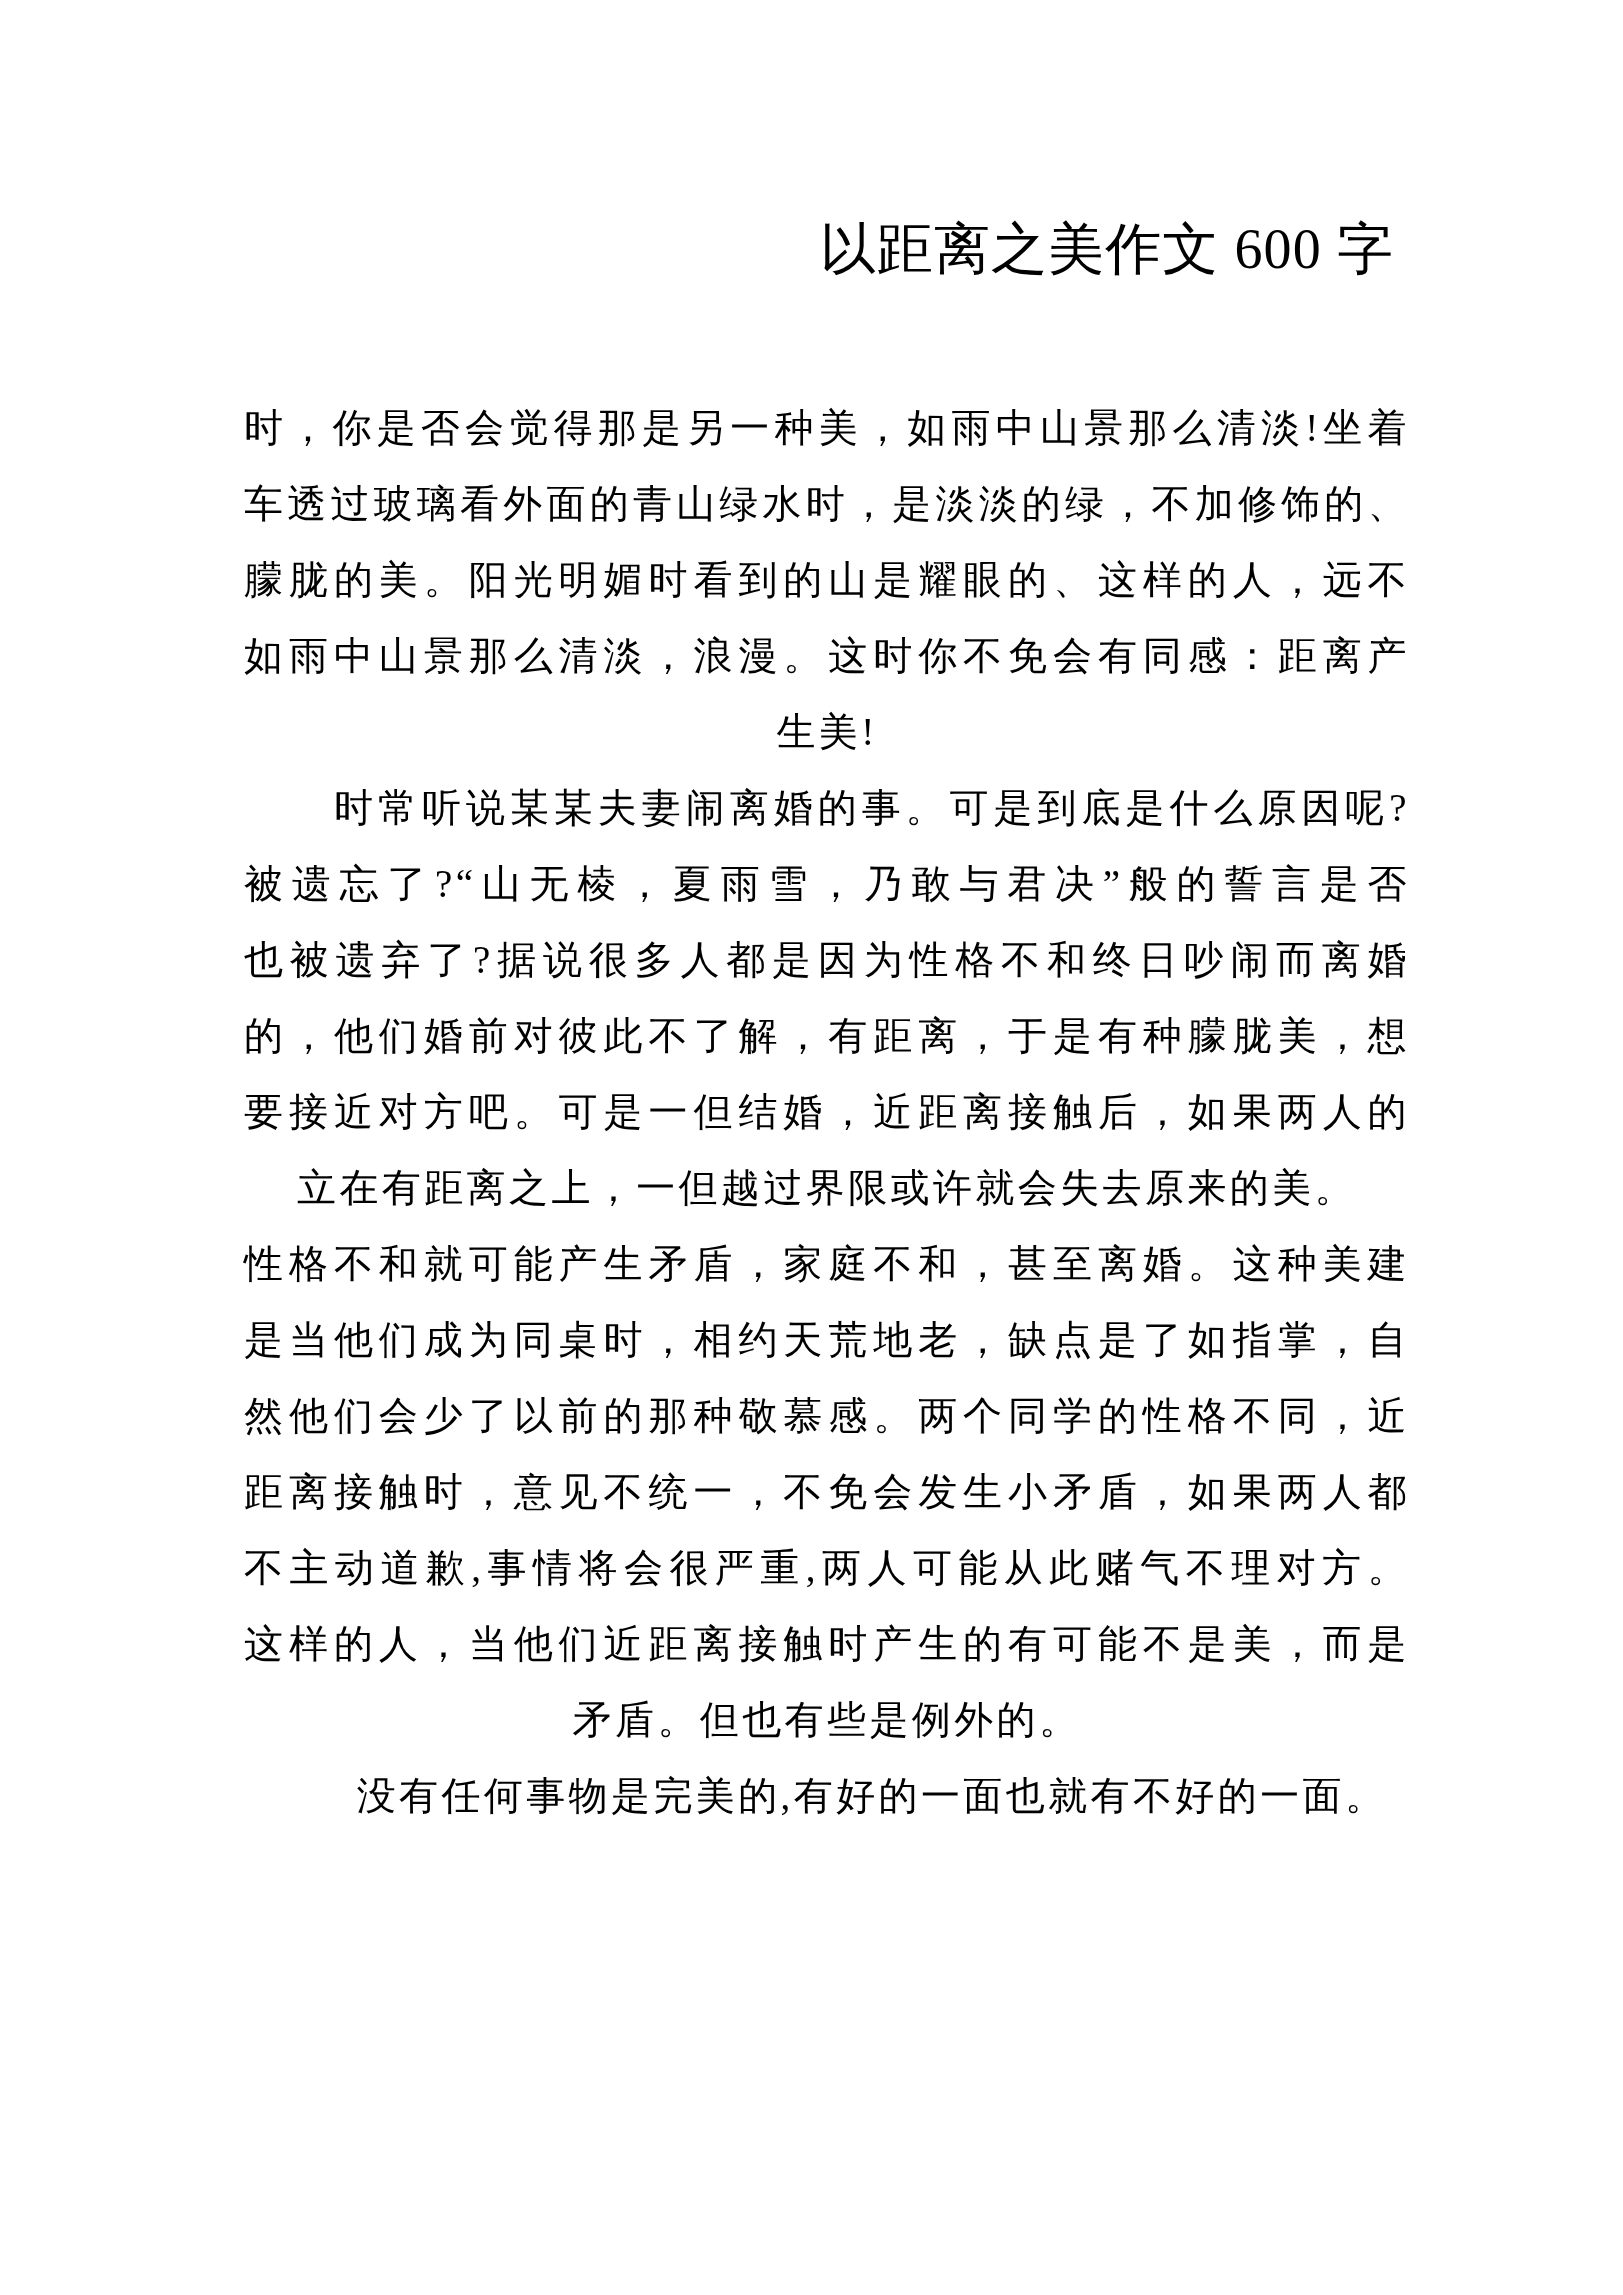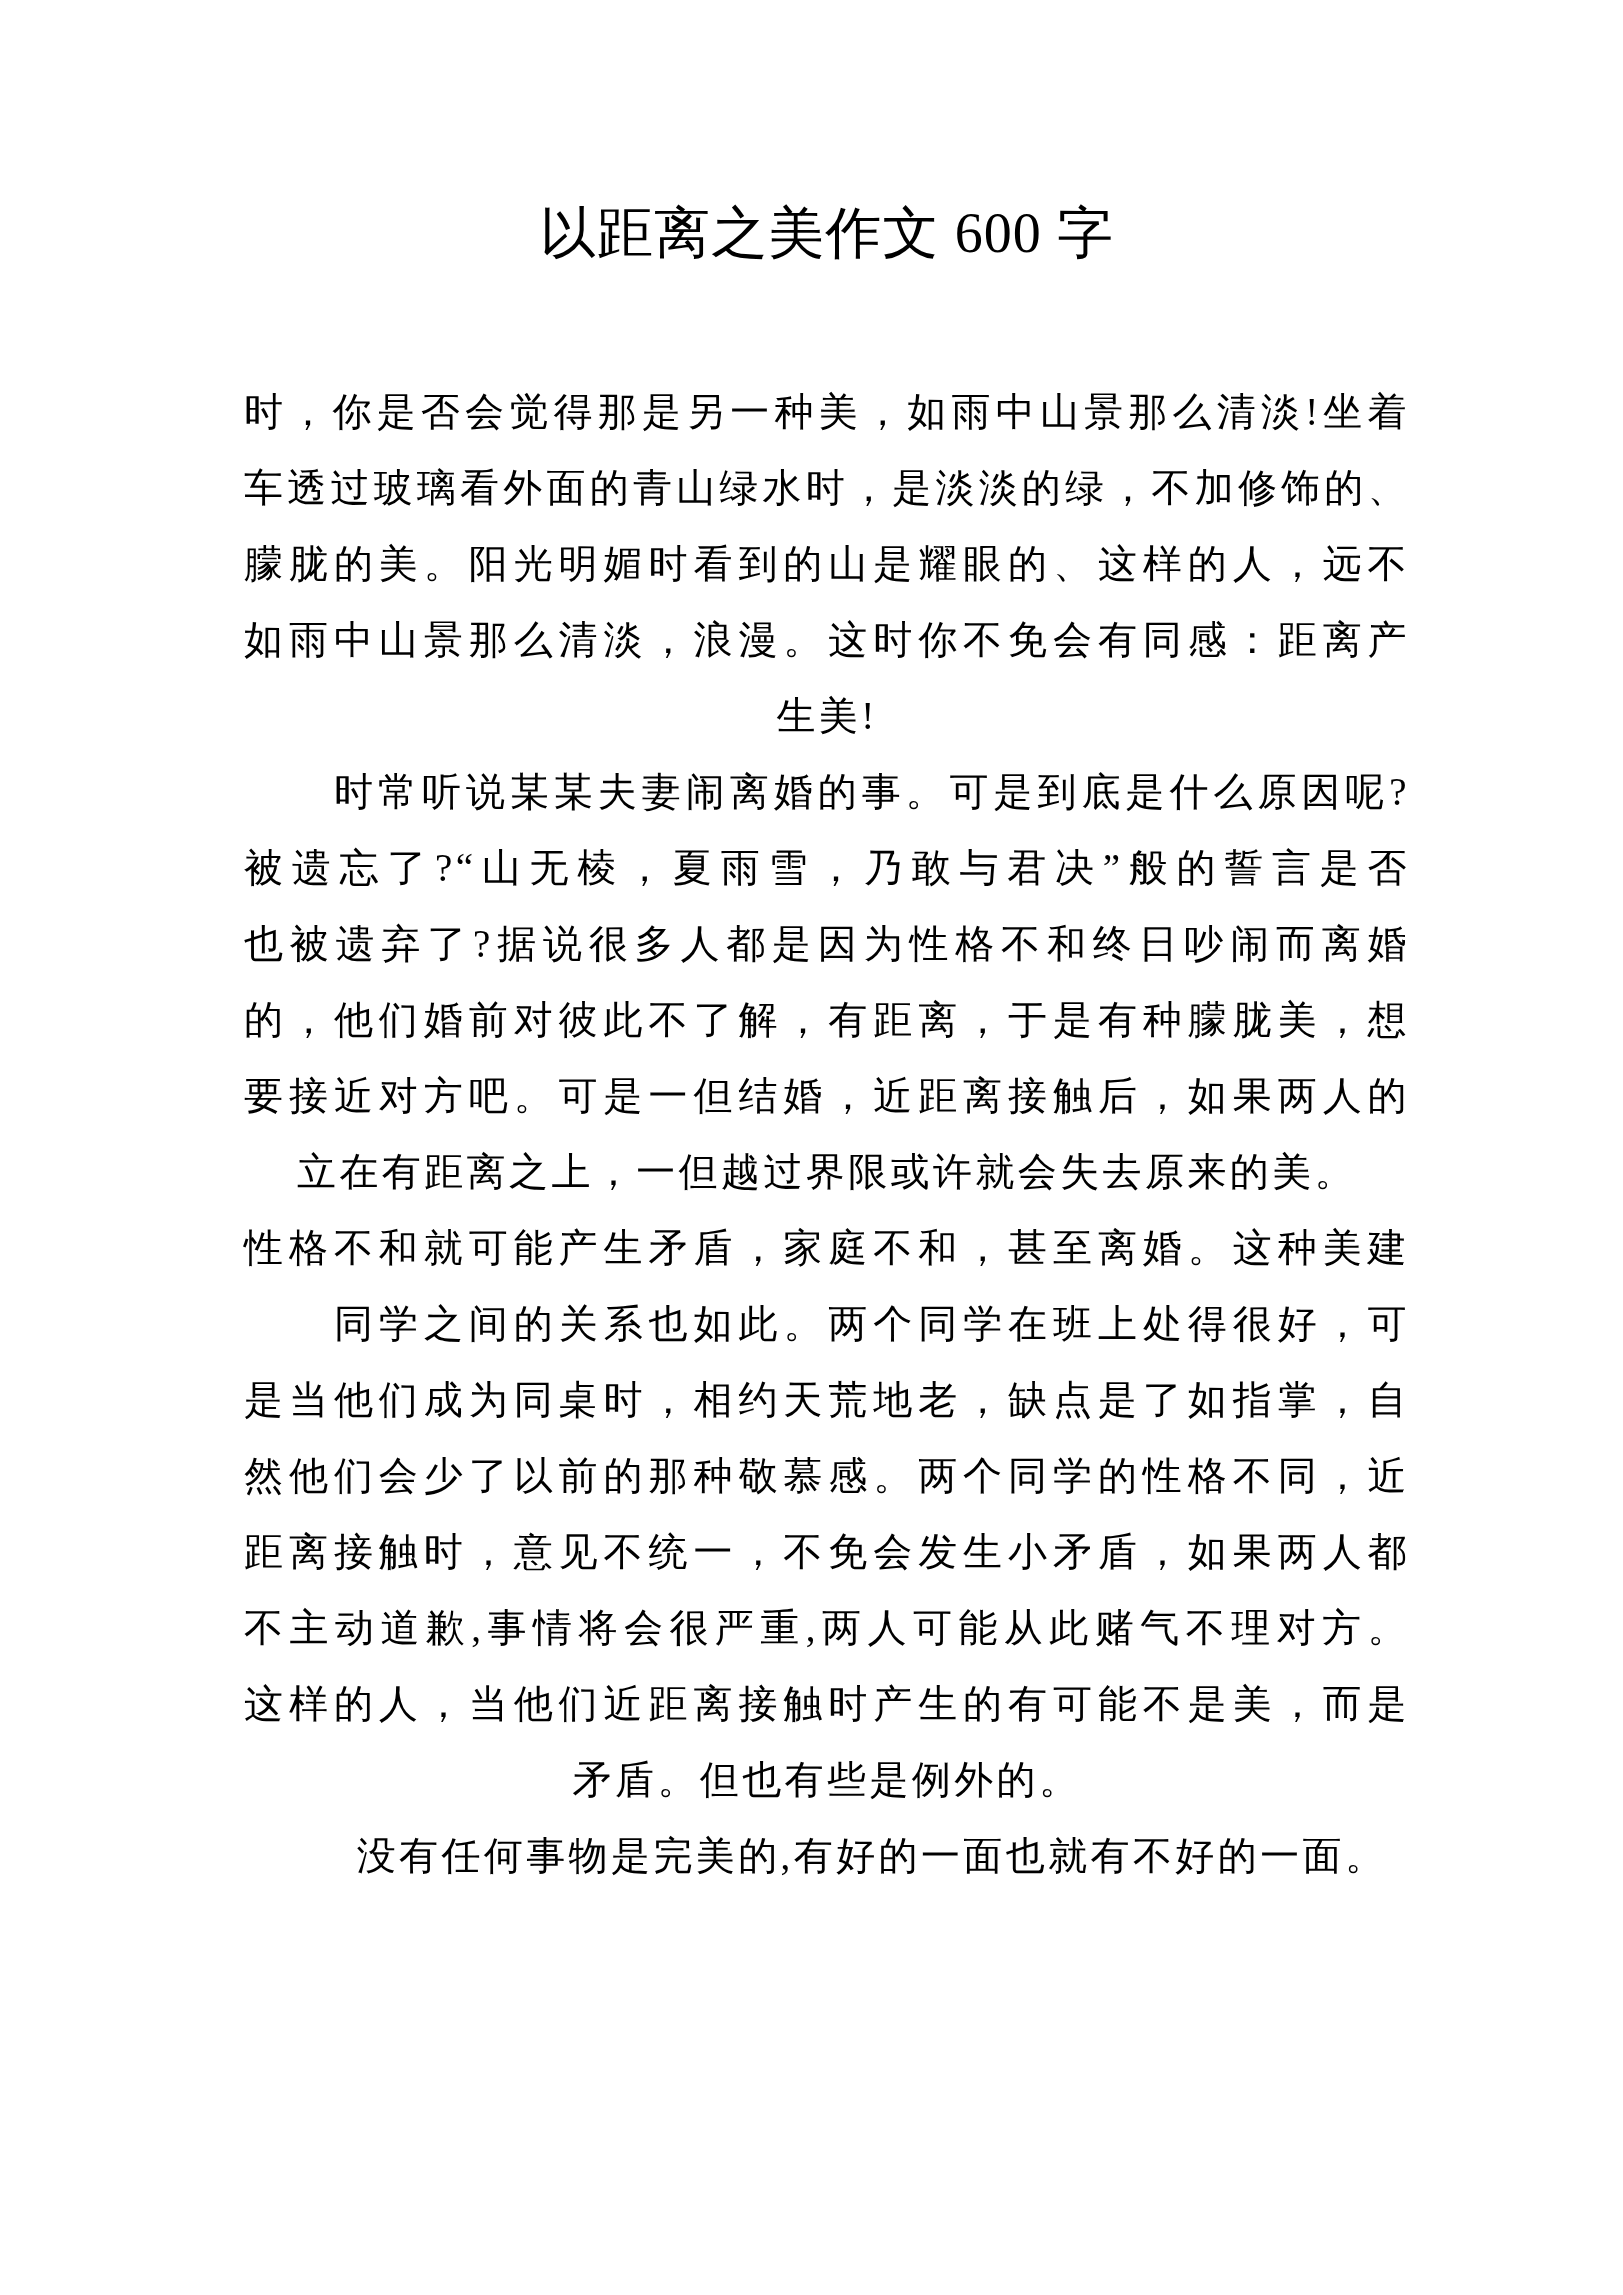--- a/index.html
+++ b/index.html
@@ -10,26 +10,26 @@
   .page {
     position: relative;
     width: 1623px;
     height: 2295px;
     background: #ffffff;
     color: #000000;
     font-family: "Liberation Serif", "DejaVu Serif", serif;
     overflow: hidden;
   }
   .title {
-    margin: 0;
+    margin: 16px;
     padding: 197px 213px 0 244px;
     font-size: 56px;
     font-weight: normal;
     line-height: 73px;
-    text-align: center;
+    text-align: right;
     letter-spacing: 1.1px;
     white-space: nowrap;
   }
   .doc-body {
     margin-top: 104px;
     padding: 0 213px 0 244px;
   }
   .line {
     height: 76px;
     line-height: 76px;
@@ -59,21 +59,20 @@
       <div class="line just">朦胧的美。阳光明媚时看到的山是耀眼的、这样的人，远不</div>
       <div class="line just">如雨中山景那么清淡，浪漫。这时你不免会有同感：距离产</div>
       <div class="line">生美!</div>
       <div class="line indent just">时常听说某某夫妻闹离婚的事。可是到底是什么原因呢?</div>
       <div class="line just">被遗忘了?“山无棱，夏雨雪，乃敢与君决”般的誓言是否</div>
       <div class="line just">也被遗弃了?据说很多人都是因为性格不和终日吵闹而离婚</div>
       <div class="line just">的，他们婚前对彼此不了解，有距离，于是有种朦胧美，想</div>
       <div class="line just">要接近对方吧。可是一但结婚，近距离接触后，如果两人的</div>
       <div class="line">立在有距离之上，一但越过界限或许就会失去原来的美。</div>
       <div class="line just">性格不和就可能产生矛盾，家庭不和，甚至离婚。这种美建</div>
-      <div class="line indent just">同学之间的关系也如此。两个同学在班上处得很好，可</div>
       <div class="line just">是当他们成为同桌时，相约天荒地老，缺点是了如指掌，自</div>
       <div class="line just">然他们会少了以前的那种敬慕感。两个同学的性格不同，近</div>
       <div class="line just">距离接触时，意见不统一，不免会发生小矛盾，如果两人都</div>
       <div class="line just">不主动道歉,事情将会很严重,两人可能从此赌气不理对方。</div>
       <div class="line just">这样的人，当他们近距离接触时产生的有可能不是美，而是</div>
       <div class="line">矛盾。但也有些是例外的。</div>
       <div class="line indent">没有任何事物是完美的,有好的一面也就有不好的一面。</div>
     </div>
 </div>
 

